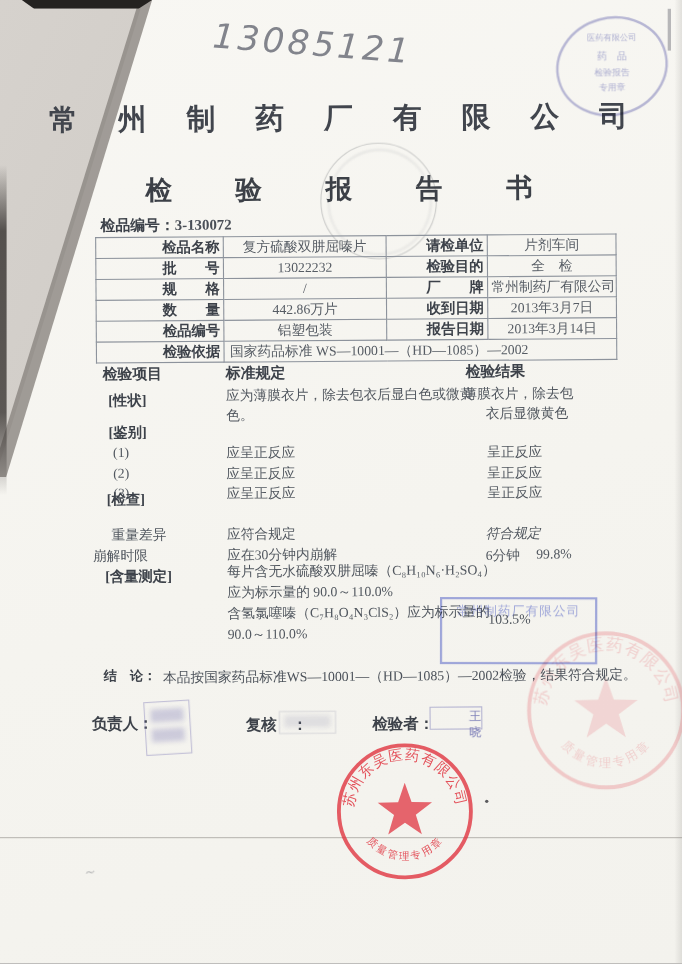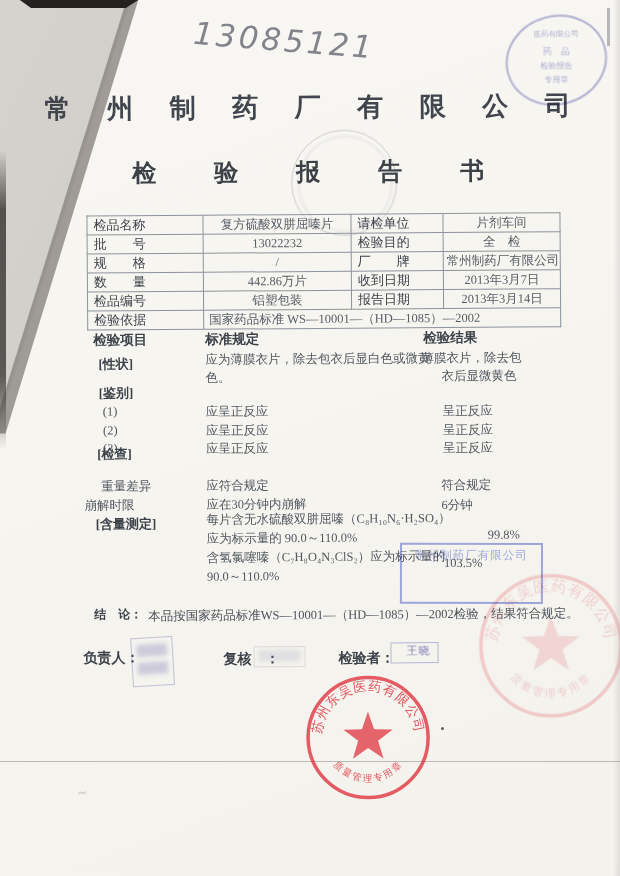--- a/index.html
+++ b/index.html
@@ -44,42 +44,42 @@
     border:1.5px solid rgba(125,128,133,.35);border-radius:50%;filter:blur(.6px);}
   .title-ghost-stamp2{position:absolute;left:300px;top:136px;width:92px;height:94px;
     border:1px solid rgba(135,138,142,.25);border-radius:50%;filter:blur(1px);}
   .sample-no{position:absolute;left:93px;top:195px;font-size:13.5px;font-weight:700;color:#3d424a;}
   .sample-no .val{font-weight:600;color:#4a4f57;}
   
   .info-table{position:absolute;left:88px;top:214px;width:473px;
     border-collapse:collapse;table-layout:fixed;font-size:13px;}
   .info-table td{border:1px solid #8d939c;padding:0 3px;height:16.5px;
     vertical-align:middle;overflow:hidden;white-space:nowrap;}
-  .info-table .lbl{font-weight:400;color:#3d424a;text-align:left;padding-left:6px;}
+  .info-table .lbl{font-weight:700;color:#3d424a;text-align:right;padding-left:6px;}
   .info-table .val{text-align:center;color:#565c64;font-size:12.5px;}
   .info-table .basis-val{text-align:left;padding-left:5px;color:#565c64;font-size:12.5px;}
   
   .abs{position:absolute;white-space:nowrap;}
   .col-head{font-size:13.5px;font-weight:700;color:#3d424a;}
   .sec-label{font-size:13px;font-weight:700;color:#3d424a;}
   .std-text,.res-text{font-size:12.5px;color:#51575f;}
   .conclusion-label{font-size:12px;font-weight:700;color:#3d424a;}
   .conclusion-text{font-size:12.5px;color:#4c525a;}
   .sig-label{font-size:14px;font-weight:700;color:#3d424a;}
   
   .sig-box-responsible{position:absolute;left:130px;top:636px;width:40px;height:47px;
     border:1.5px solid rgba(118,112,178,.4);transform:rotate(-3deg);filter:blur(.3px);}
   .sig-box-responsible .blurline{margin:6px 5px 0 5px;height:12px;background:rgba(100,96,170,.28);filter:blur(2.2px);}
   .sig-box-review{position:absolute;left:252px;top:646px;width:50px;height:19px;
     border:1px solid rgba(150,150,172,.28);filter:blur(.4px);}
   .sig-box-review .blurline{margin:3px 4px;height:11px;background:rgba(130,130,160,.18);filter:blur(2.5px);}
   .sig-box-inspector{position:absolute;left:389px;top:643px;width:46px;height:19px;
     border:1px solid rgba(108,108,178,.45);}
   .sig-box-inspector .name{font-size:11px;color:rgba(85,88,165,.75);padding-left:15px;
-    letter-spacing:1px;filter:blur(.4px);}
+    letter-spacing:1px;filter:blur(.4px);margin-left:20px;}
   
   .stamp{mix-blend-mode:multiply;}
   .blue-rect-stamp{position:absolute;left:399px;top:544px;width:139px;height:57px;
     border:2px solid rgba(72,88,196,.5);transform:rotate(.5deg);filter:blur(.3px);}
   .blue-rect-stamp .l1{margin-top:3px;text-align:center;font-size:11.5px;letter-spacing:1px;
     color:rgba(72,88,196,.5);filter:blur(.6px);}
   .blue-rect-stamp .l2{margin-top:4px;text-align:center;font-size:13px;letter-spacing:4px;
     color:rgba(72,88,196,.55);filter:blur(.6px);}
   .assay-result-2{font-size:12.5px;color:#4c525a;}
   .oval-stamp{position:absolute;left:503px;top:12px;filter:blur(.4px);}
@@ -104,20 +104,23 @@
   <div class="doc">
 
     <div class="handwritten">13085121</div>
 
     <div class="title-ghost-stamp"></div>
     <div class="title-ghost-stamp2"></div>
 
     <div class="company-title">常 州 制 药 厂 有 限 公 司</div>
     <div class="report-title">检 验 报 告 书</div>
 
+    <div class="sample-no">
+      <span>检品编号：</span><span class="val">3-130072</span>
+    </div>
 
     <table class="info-table">
       <colgroup>
           <col style="width:116px">
           <col style="width:148px">
           <col style="width:92px">
           <col style="width:117px">
         </colgroup>
       <tbody>
           <tr>
@@ -178,32 +181,32 @@
     <div class="abs res-text" style="left:443px;top:423px;">呈正反应</div>
 
     <div class="abs std-text" style="left:103px;top:440px;">(3)</div>
     <div class="abs std-text" style="left:206px;top:440px;">应呈正反应</div>
     <div class="abs res-text" style="left:443px;top:441px;">呈正反应</div>
 
     <div class="abs sec-label" style="left:97px;top:444px;">[检查]</div>
 
     <div class="abs std-text" style="left:101px;top:477px;">重量差异</div>
     <div class="abs std-text" style="left:206px;top:477px;">应符合规定</div>
-    <div class="abs res-text" style="left:441px;top:478px;">符合规定</div>
+    <div class="abs res-text" style="left:441px;top:478px;font-style:italic;">符合规定</div>
 
     <div class="abs std-text" style="left:84px;top:496px;">崩解时限</div>
     <div class="abs std-text" style="left:206px;top:496px;">应在30分钟内崩解</div>
     <div class="abs res-text" style="left:441px;top:498px;">6分钟</div>
 
     <div class="abs sec-label" style="left:95px;top:514px;">[含量测定]</div>
     <div class="abs std-text" style="left:206px;top:511px;">每片含无水硫酸双肼屈嗪（C₈H₁₀N₆·H₂SO₄）</div>
     <div class="abs std-text" style="left:206px;top:530px;">应为标示量的 90.0～110.0%</div>
     <div class="abs std-text" style="left:206px;top:549px;">含氢氯噻嗪（C₇H₈O₄N₃ClS₂）应为标示量的</div>
     <div class="abs std-text" style="left:206px;top:568px;">90.0～110.0%</div>
-    <div class="abs res-text" style="left:487px;top:529px;">99.8%</div>
+    <div class="abs res-text" style="left:487px;top:498px;">99.8%</div>
     <div class="abs assay-result-2" style="left:443px;top:557px;">103.5%</div>
 
     <div class="abs conclusion-label" style="left:93px;top:605px;">结　论：</div>
     <div class="abs conclusion-text" style="left:147px;top:607px;">本品按国家药品标准WS—10001—（HD—1085）—2002检验，结果符合规定。</div>
 
     <div class="abs sig-label" style="left:82px;top:648px;">负责人：</div>
     <div class="sig-box-responsible">
       <div class="blurline"></div>
       <div class="blurline"></div>
     </div>

